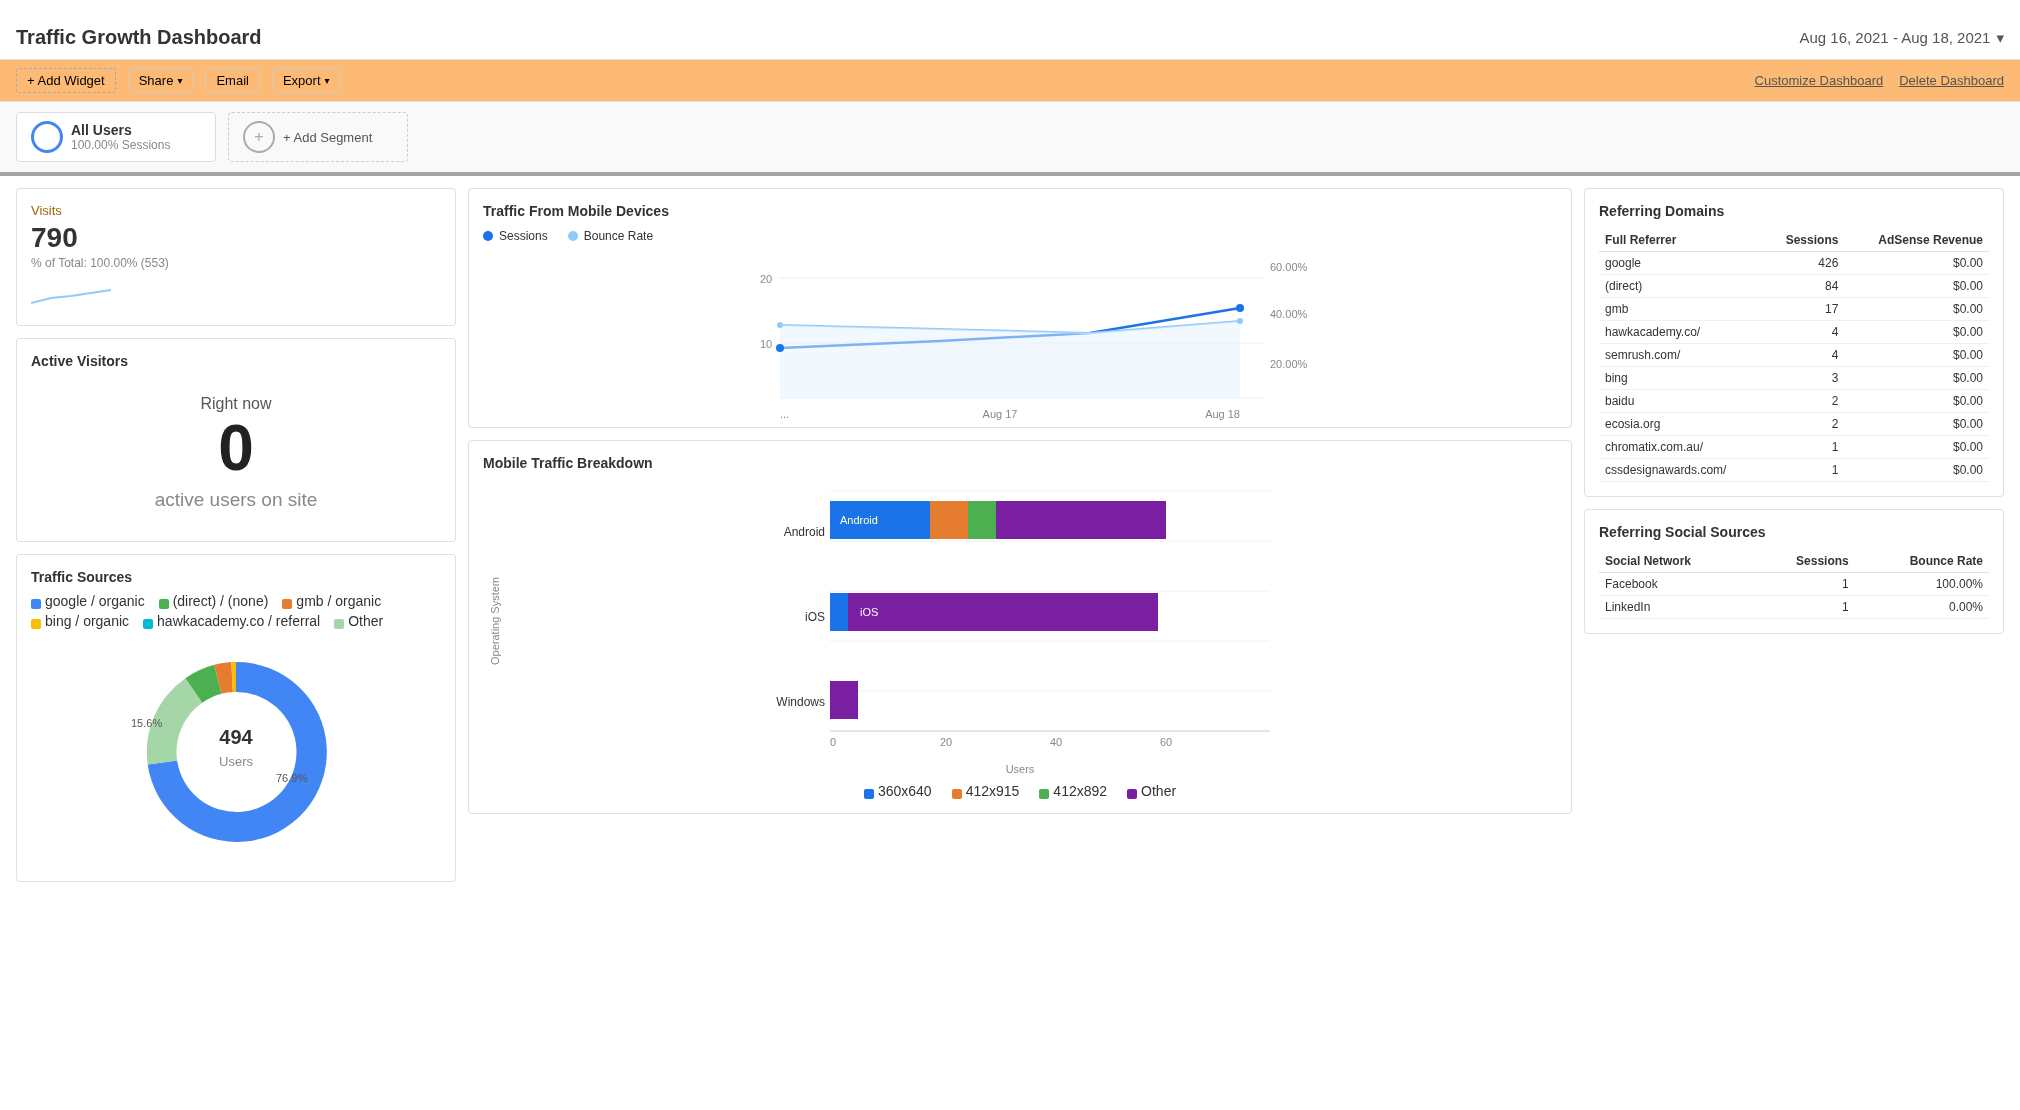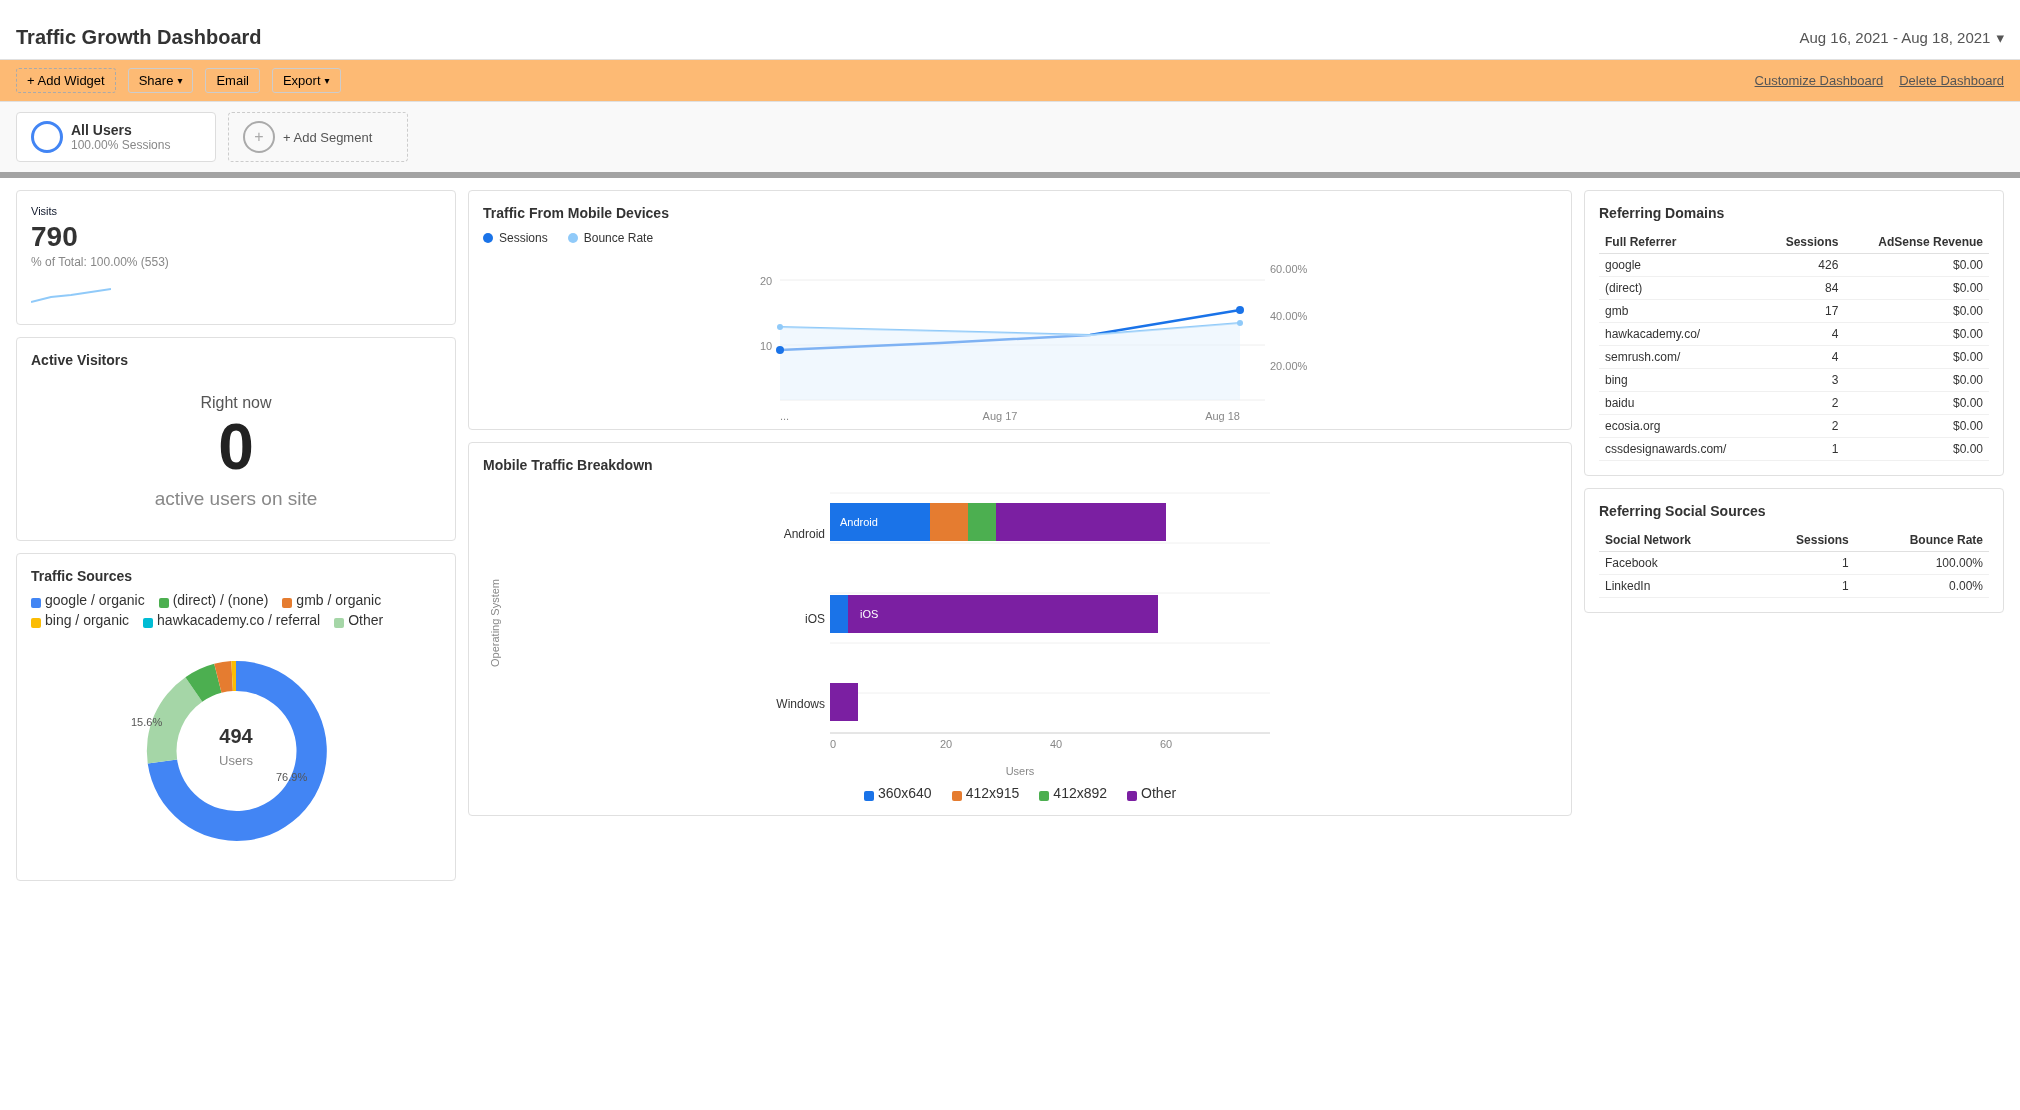--- a/index.html
+++ b/index.html
@@ -40,21 +40,21 @@
       gap: 4px;
     }
     .btn-toolbar.add { border: 1px dashed #aaa; }
     .btn-link { background: none; border: none; cursor: pointer; font-size: 13px; color: #555; text-decoration: underline; }
 
     
     .segment-bar {
       display: flex;
       gap: 12px;
       padding: 10px 16px;
-      border-bottom: 6px solid #a3a3a3;
+      border-bottom: 4px solid #a3a3a3;
       background: #f9f9f9;
     }
     .segment-pill {
       display: flex;
       align-items: center;
       gap: 8px;
       background: #fff;
       border: 1px solid #ddd;
       border-radius: 4px;
       padding: 8px 14px;
@@ -97,21 +97,21 @@
     .right-col { display: flex; flex-direction: column; gap: 12px; }
 
     .widget-card {
       border: 1px solid #e0e0e0;
       border-radius: 4px;
       padding: 14px;
       background: #fff;
     }
 
     
-    .visits-label { font-size: 11px; color: #0f172a; margin-bottom: 4px; }
+    .visits-label { font-size: 13px; color: #a16207; margin-bottom: 4px; }
     .visits-value { font-size: 28px; font-weight: bold; }
     .visits-pct { font-size: 12px; color: #888; margin-top: 2px; }
     .visits-sparkline { margin-top: 8px; }
 
     
     .active-visitors-title { font-size: 14px; font-weight: bold; margin-bottom: 10px; }
     .right-now { text-align: center; padding: 16px 0; }
     .right-now-label { font-size: 16px; color: #555; }
     .right-now-number { font-size: 64px; font-weight: bold; color: #222; line-height: 1.1; }
     .right-now-sub { font-size: 19px; color: #888; margin-top: 6px; }
@@ -418,20 +418,25 @@
               <td class="right">$0.00</td>
             </tr>
             <tr>
               <td>baidu</td>
               <td class="right">2</td>
               <td class="right">$0.00</td>
             </tr>
             <tr>
               <td>ecosia.org</td>
               <td class="right">2</td>
+              <td class="right">$0.00</td>
+            </tr>
+            <tr>
+              <td>chromatix.com.au/</td>
+              <td class="right">1</td>
               <td class="right">$0.00</td>
             </tr>
             <tr>
               <td>cssdesignawards.com/</td>
               <td class="right">1</td>
               <td class="right">$0.00</td>
             </tr>
           </tbody>
       </table>
     </div>

